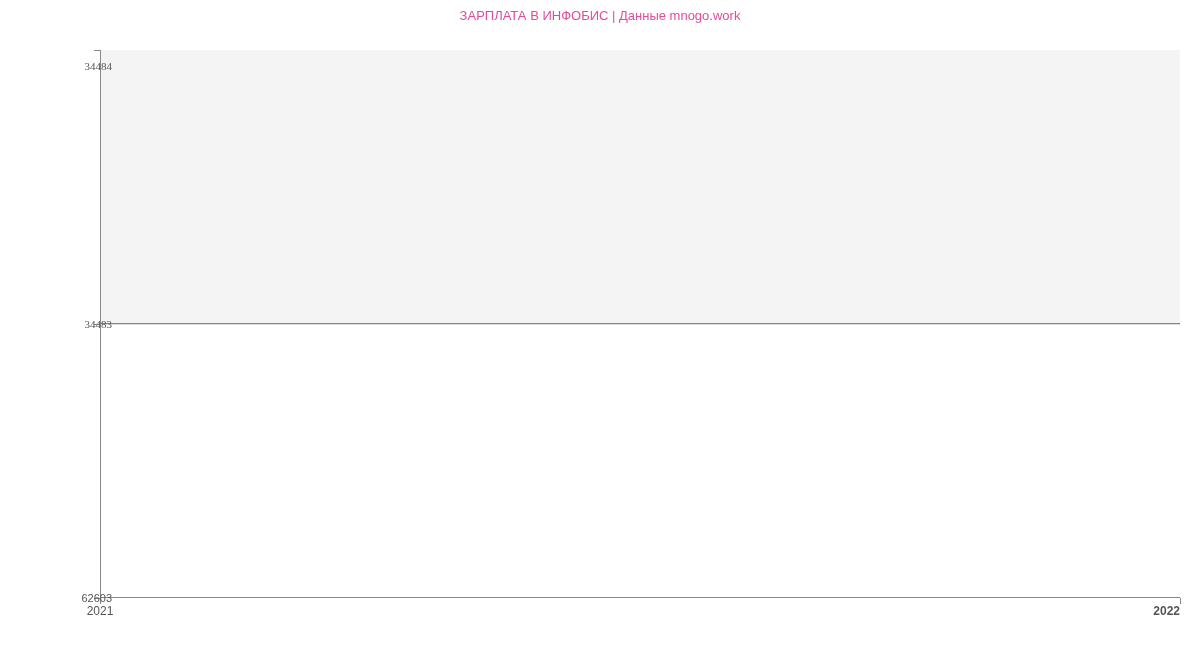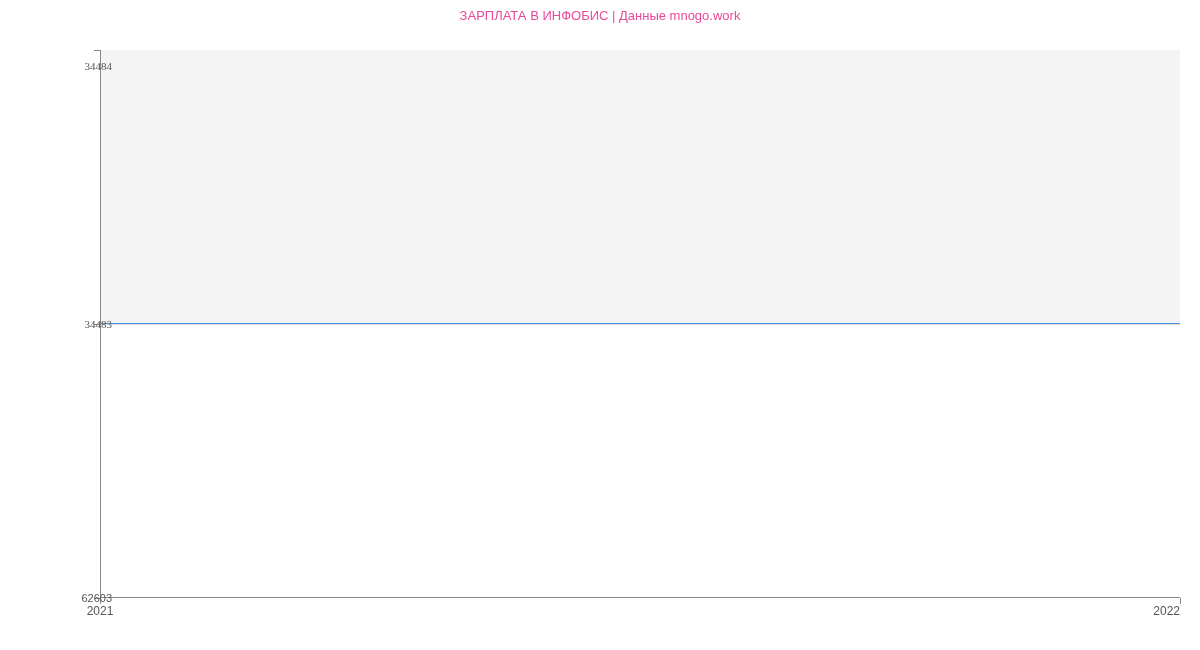--- a/index.html
+++ b/index.html
@@ -122,13 +122,13 @@
 
   <div class="tick-bottom" style="left:0;"></div>
   <div class="tick-bottom" style="left:100%;"></div>
 </div>
 
 <div class="ylabel" style="top:66px;font-family:Liberation Serif, serif;">34484</div>
 <div class="ylabel" style="top:324px;font-family:Liberation Serif, serif;">34483</div>
 <div class="ylabel" style="top:598px;">62603</div>
 
 <div class="xlabel" style="left:100px;">2021</div>
-<div class="xlabel" style="left:1180px;text-align:right;transform:translateX(-100%);">2022</div>
+<div class="xlabel" style="left:1180px;text-align:right;transform:translateX(-100%);font-weight:bold;">2022</div>
 
 </body></html>

